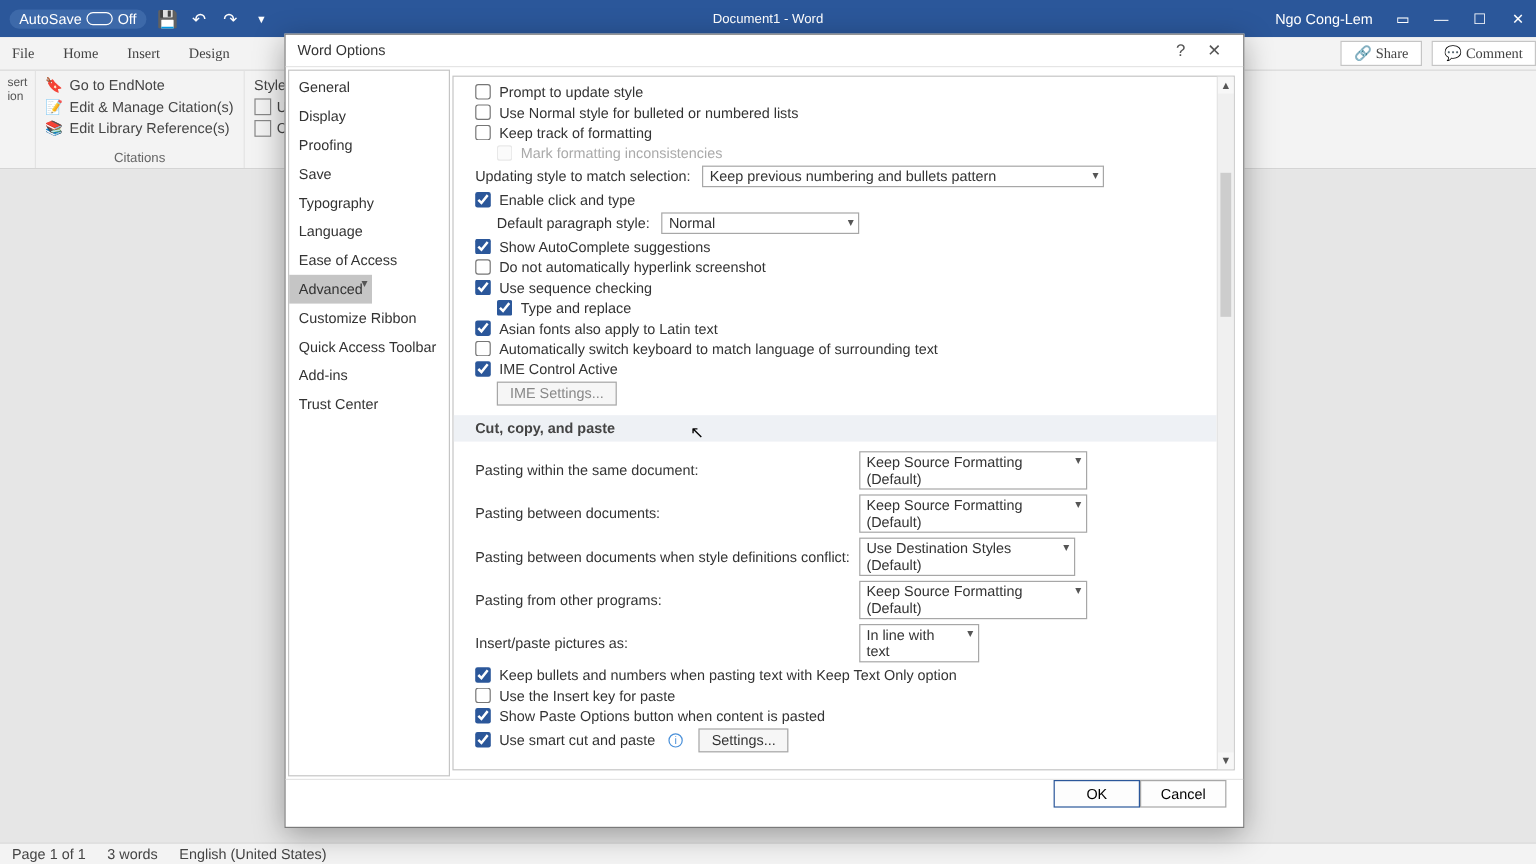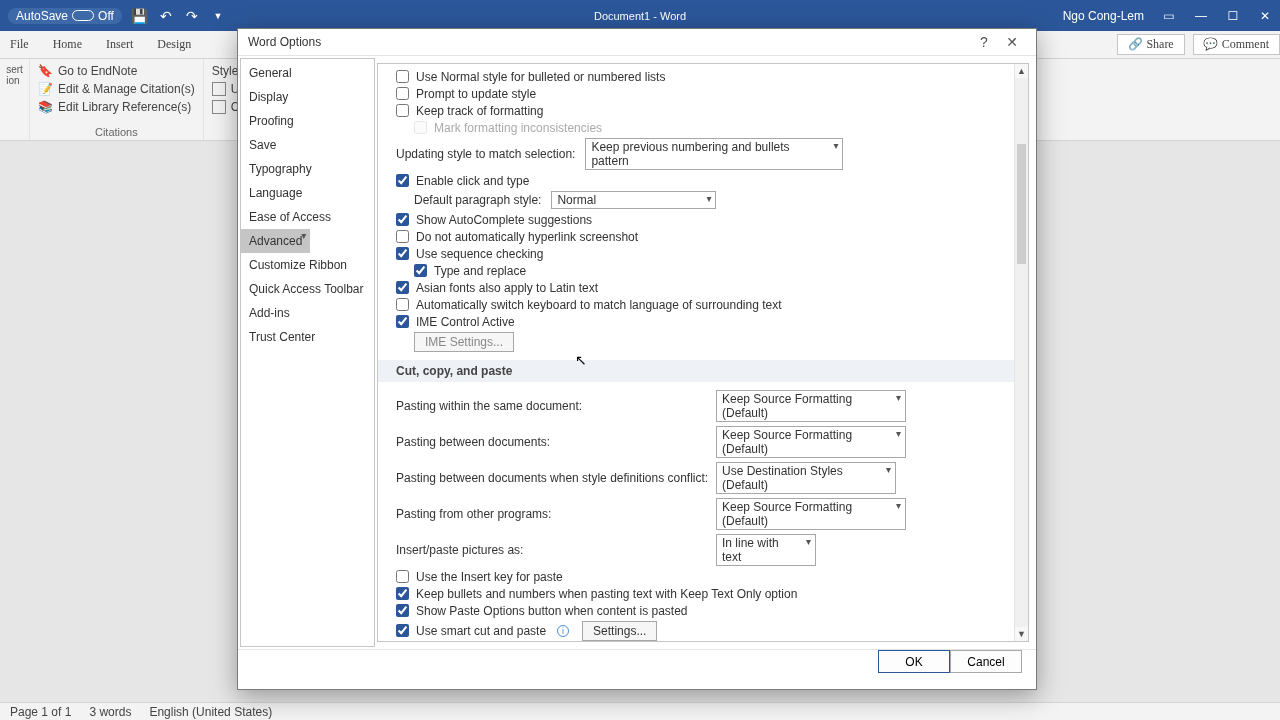--- a/index.html
+++ b/index.html
@@ -163,37 +163,37 @@
       <div>Customize Ribbon</div>
       <div>Quick Access Toolbar</div>
       <div>Add-ins</div>
       <div>Trust Center</div>
     </div>
 
     <div class="optpane-wrap">
       <div class="optpane">
         <div class="chk">
             <input type="checkbox" style="">
+            <span>Prompt to update style</span>
+          </div>
+        <div class="chk">
+            <input type="checkbox" style="">
             <span>Use Normal style for bulleted or numbered lists</span>
-          </div>
-        <div class="chk">
-            <input type="checkbox" style="">
-            <span>Prompt to update style</span>
           </div>
         <div class="chk">
             <input type="checkbox" style="">
             <span>Keep track of formatting</span>
           </div>
         <div class="chk indent disabled">
             <input type="checkbox" disabled="" style="">
             <span>Mark formatting inconsistencies</span>
           </div>
         <div class="rowlbl">
           <label>Updating style to match selection:</label>
-          <span class="sel" style="width:258px">Keep previous numbering and bullets pattern</span>
+          <span class="sel" style="width:335px">Keep previous numbering and bullets pattern</span>
         </div>
         <div class="chk">
             <input type="checkbox" checked="" style="">
             <span>Enable click and type</span>
           </div>
         <div class="rowlbl indent" style="margin-left:18px">
           <label>Default paragraph style:</label>
           <span class="sel" style="width:165px">Normal</span>
         </div>
         <div class="chk">
@@ -243,26 +243,26 @@
         <div class="paste-row">
             <label>Pasting from other programs:</label>
             <span class="sel" style="width:190px">Keep Source Formatting (Default)</span>
           </div>
         <div class="paste-row">
             <label>Insert/paste pictures as:</label>
             <span class="sel" style="width:100px">In line with text</span>
           </div>
 
         <div class="chk">
+            <input type="checkbox" checked="" style="">
+            <span>Keep bullets and numbers when pasting text with Keep Text Only option</span>
+          </div>
+        <div class="chk">
             <input type="checkbox" style="">
             <span>Use the Insert key for paste</span>
-          </div>
-        <div class="chk">
-            <input type="checkbox" checked="" style="">
-            <span>Keep bullets and numbers when pasting text with Keep Text Only option</span>
           </div>
         <div class="chk">
             <input type="checkbox" checked="" style="">
             <span>Show Paste Options button when content is pasted</span>
           </div>
         <div class="chk">
           <input type="checkbox" checked="" style="">
           <span>Use smart cut and paste</span>
           <span class="info-icon">i</span>
           <button class="btnsmall" style="color:#333;margin-left:6px">Settings...</button>

